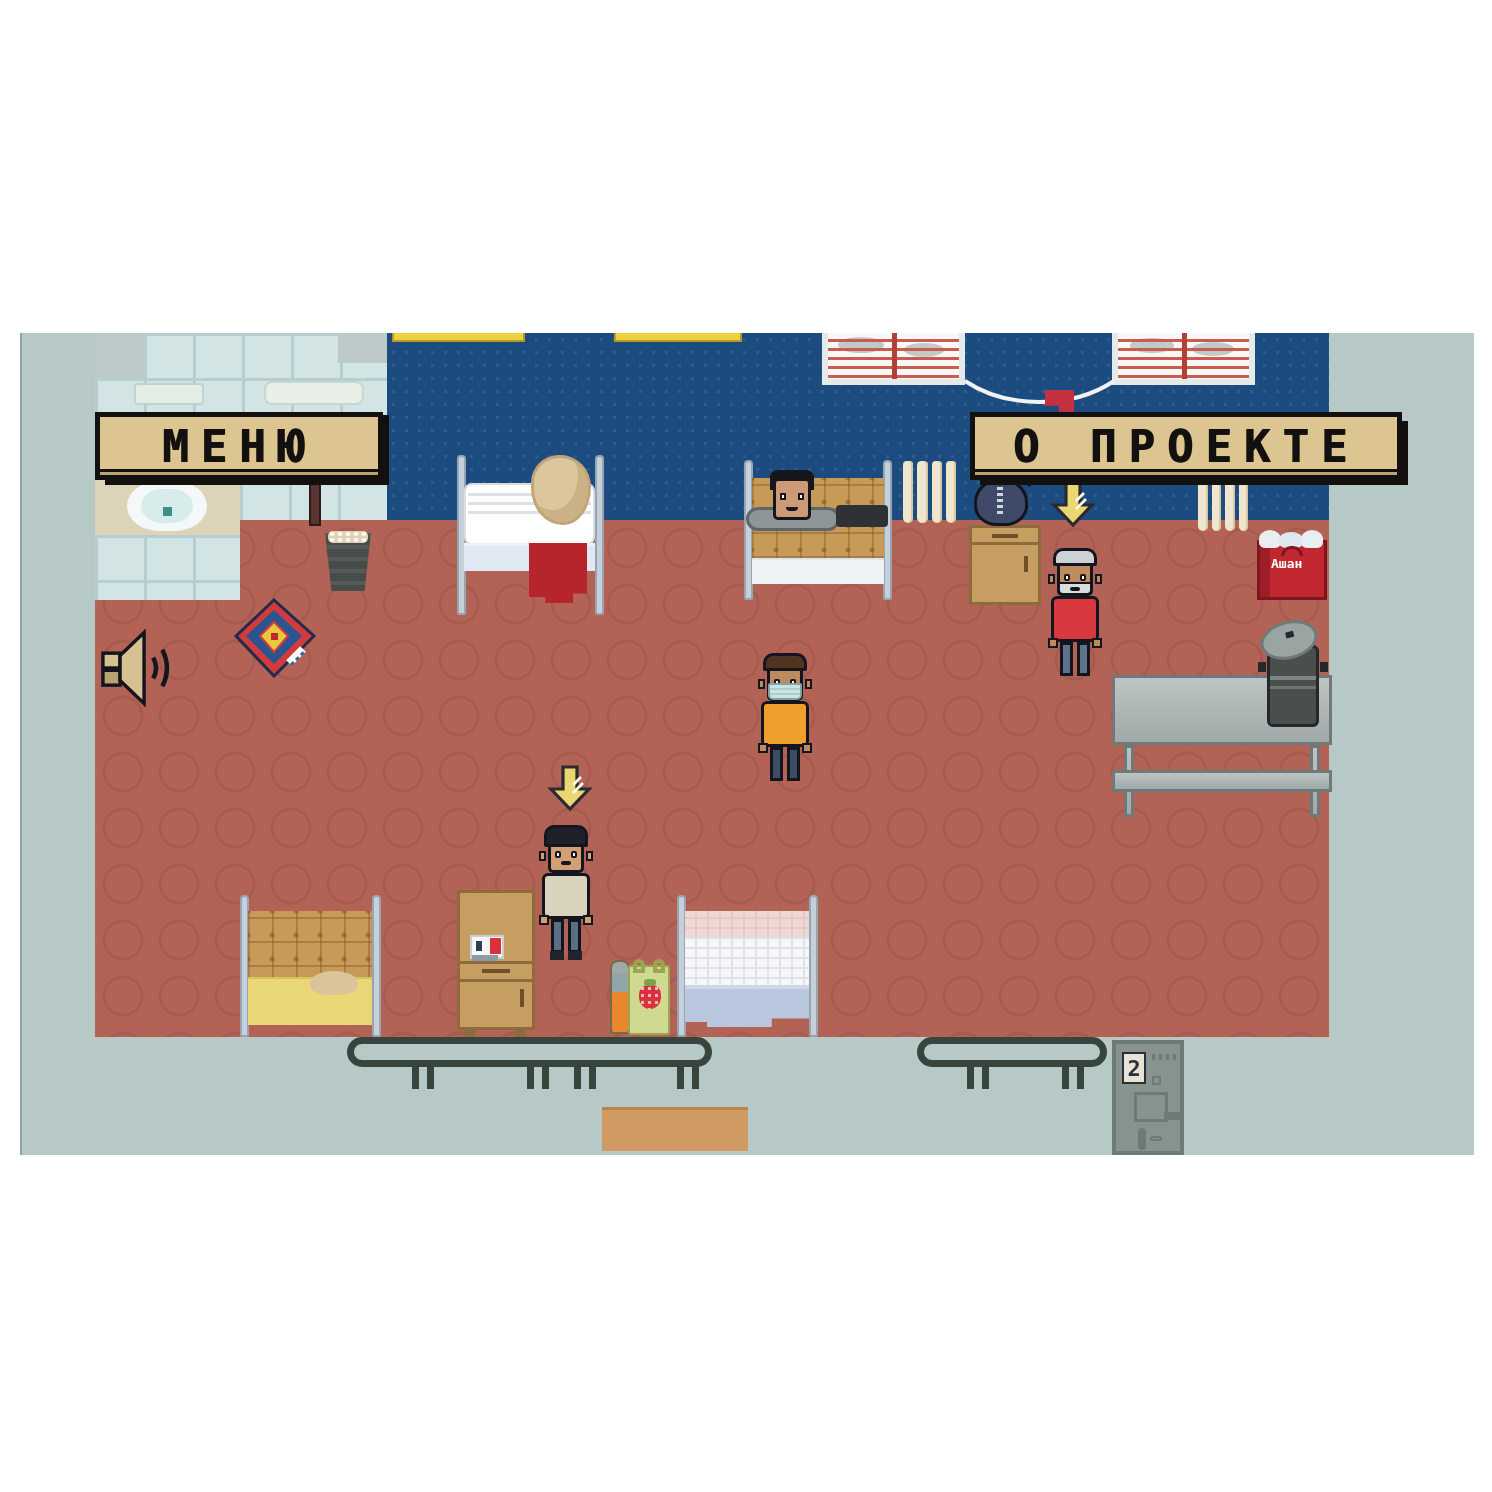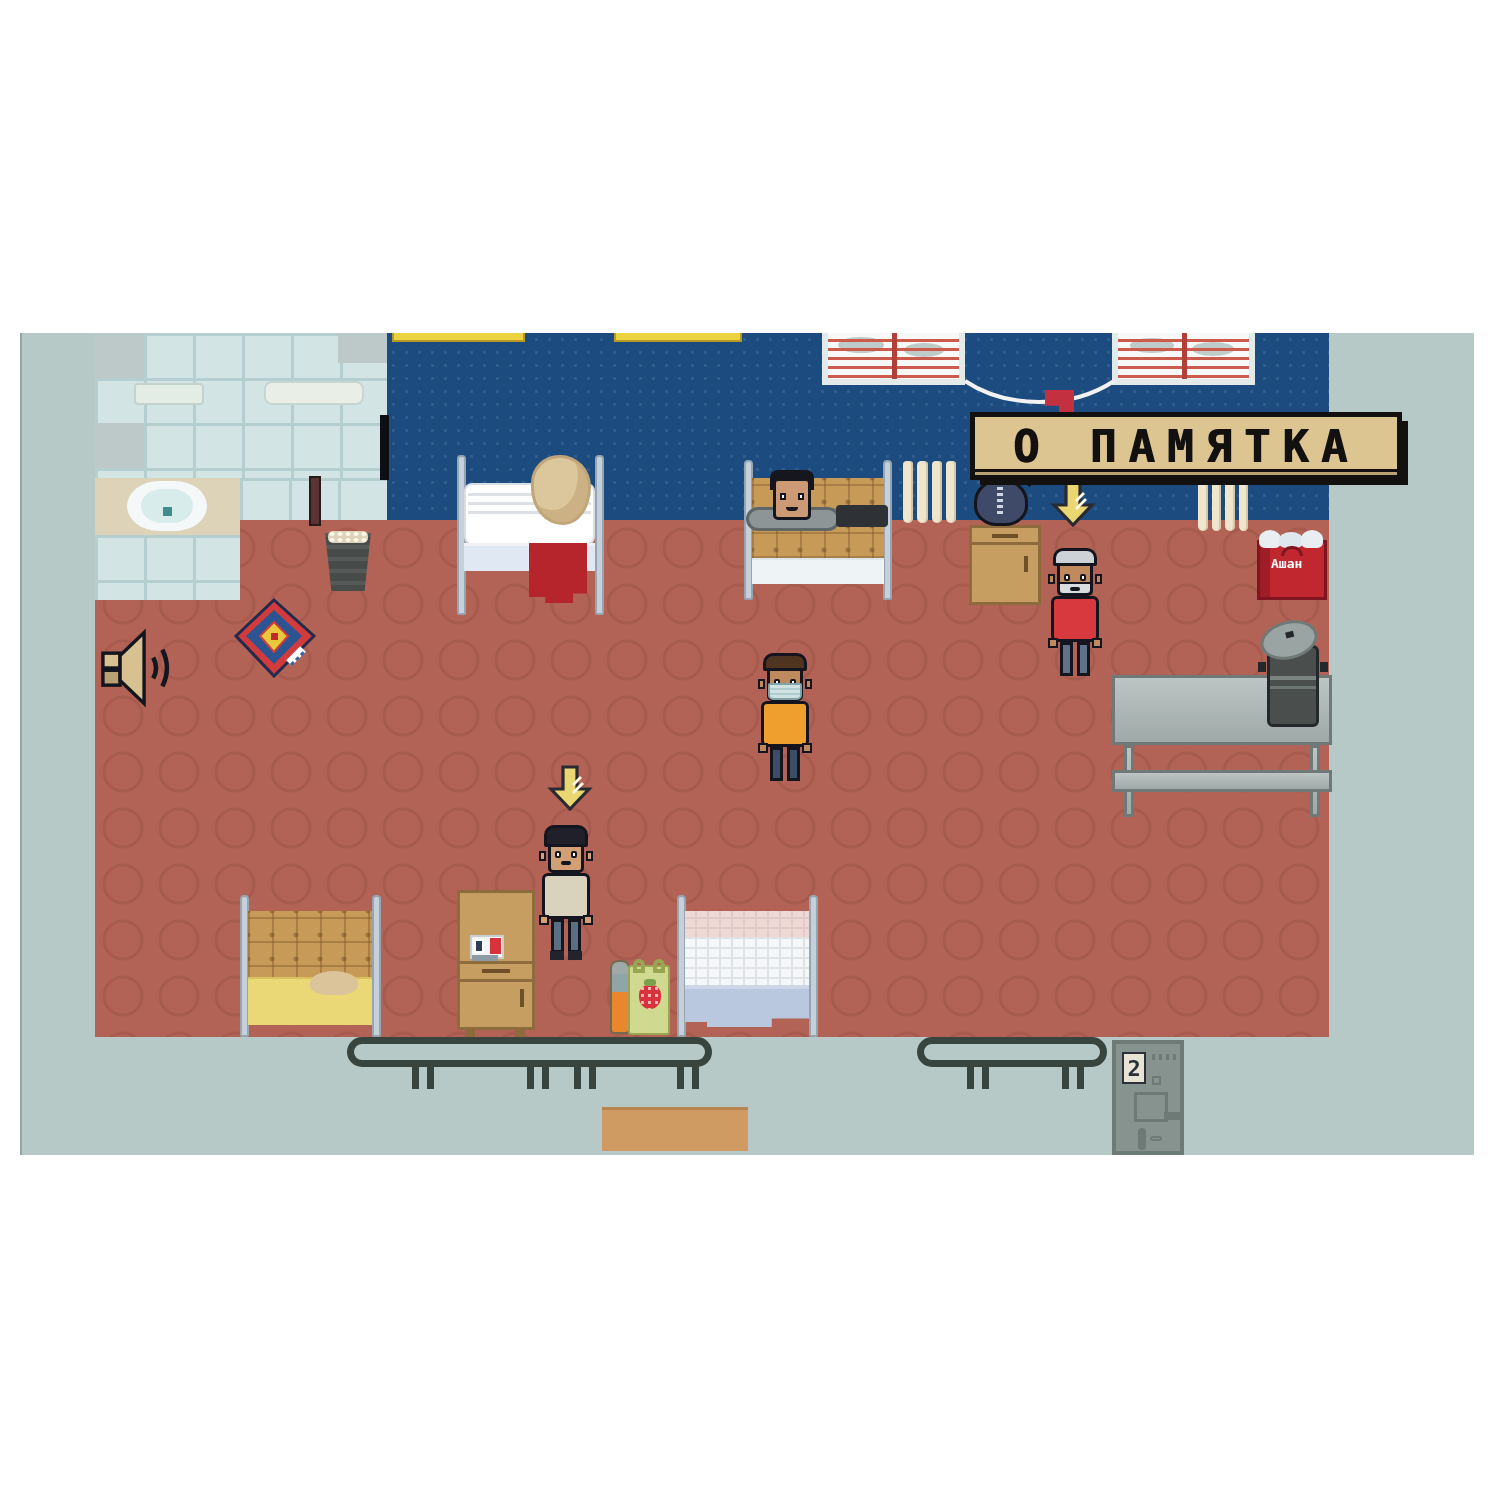--- a/index.html
+++ b/index.html
@@ -280,22 +280,25 @@
     <polygon points="42,24 56,38 42,54 28,38" fill="#e8c93e" stroke="#d23b3b" stroke-width="2"></polygon>
     <rect x="39" y="35" width="7" height="7" fill="#c1272f"></rect>
     <path d="M57,65 L71,51" stroke="#ffffff" stroke-width="8"></path>
     <path d="M59,67 L73,53" stroke="#3a62a0" stroke-width="3" stroke-dasharray="4 3"></path>
   </svg>
   <div style="left:300px;top:200px;width:52px;height:58px;background:#474c4a;clip-path:polygon(6% 0,94% 0,82% 100%,18% 100%);
        background-image:repeating-linear-gradient(180deg,rgba(255,255,255,.08) 0 4px,transparent 4px 12px)"></div>
   <div style="left:306px;top:198px;width:40px;height:12px;background:#ded3b8;border-radius:5px;background-image:radial-gradient(#fdf8ea 2px,transparent 3px);background-size:8px 6px"></div>
 
   <div class="signpost"></div>
+  <div class="sign" style="left:73px;top:79px;width:288px;height:68px">
+    <span>МЕНЮ</span>
+  </div>
   <div class="sign" style="left:948px;top:79px;width:432px;height:68px">
-    <span>О ПАМЯТКА</span>
+    <span>О ПРОЕКТЕ</span>
   </div>
 
   <div style="left:218px;top:562px;width:141px;height:142px">
     <div class="bpost" style="left:0;top:0;height:142px"></div>
     <div class="bpost" style="left:132px;top:0;height:142px"></div>
     <div class="bpat" style="left:8px;top:16px;width:124px;height:80px"></div>
     <div style="left:8px;top:82px;width:124px;height:48px;background:#ead775;border-top:2px solid #d8c25e"></div>
     <div style="left:70px;top:76px;width:48px;height:24px;background:#dcc49a;border-radius:50% 50% 40% 40%"></div>
   </div>
 

